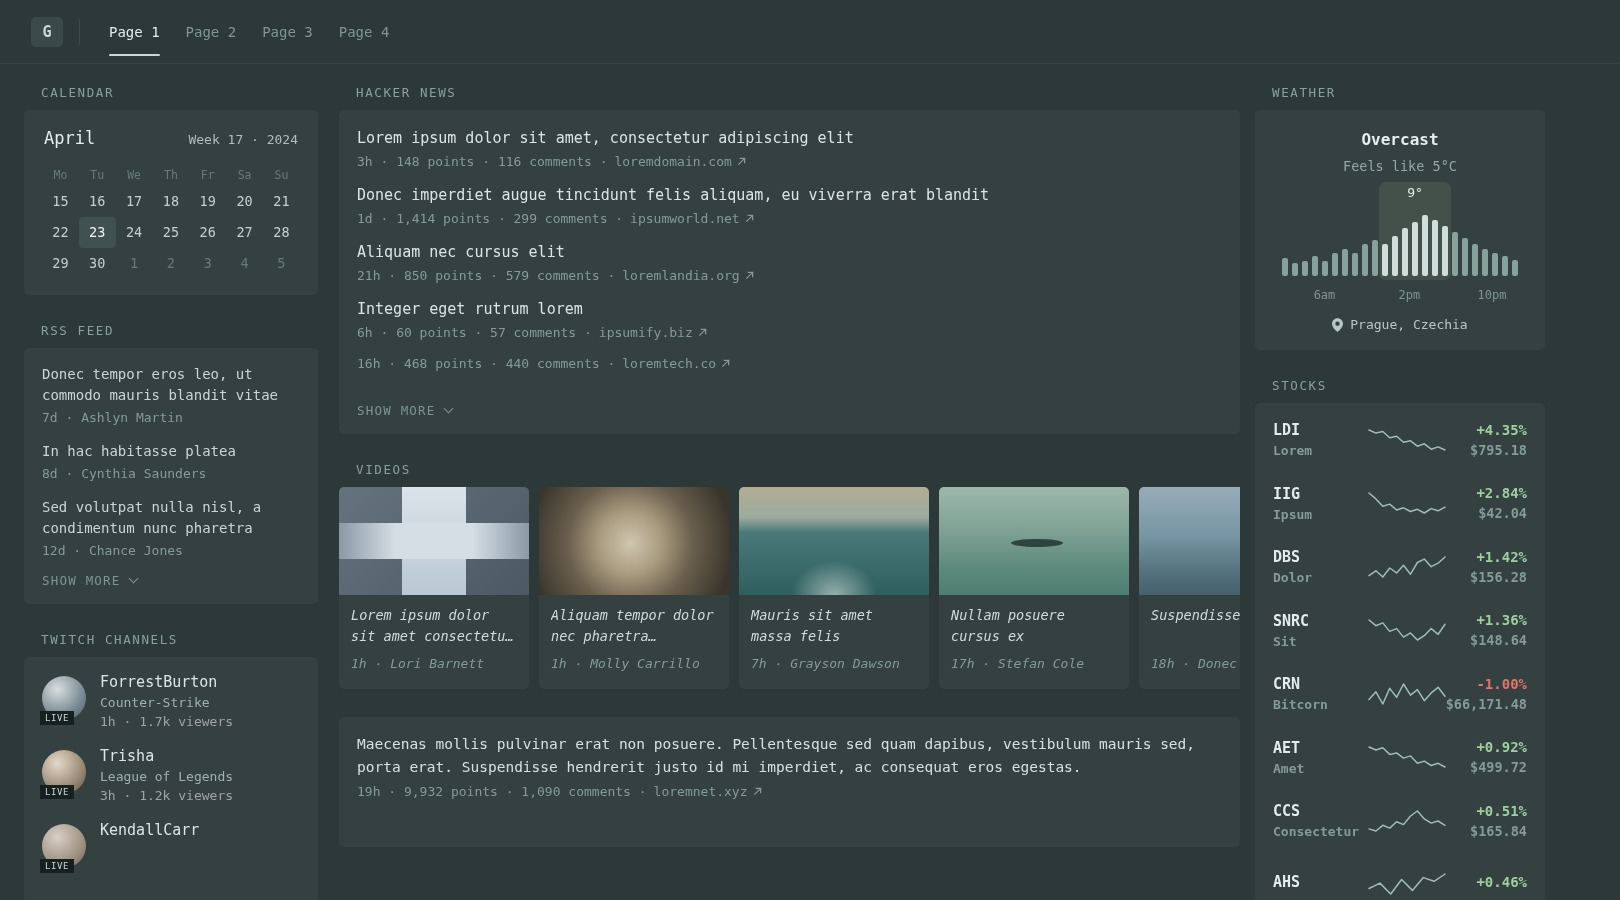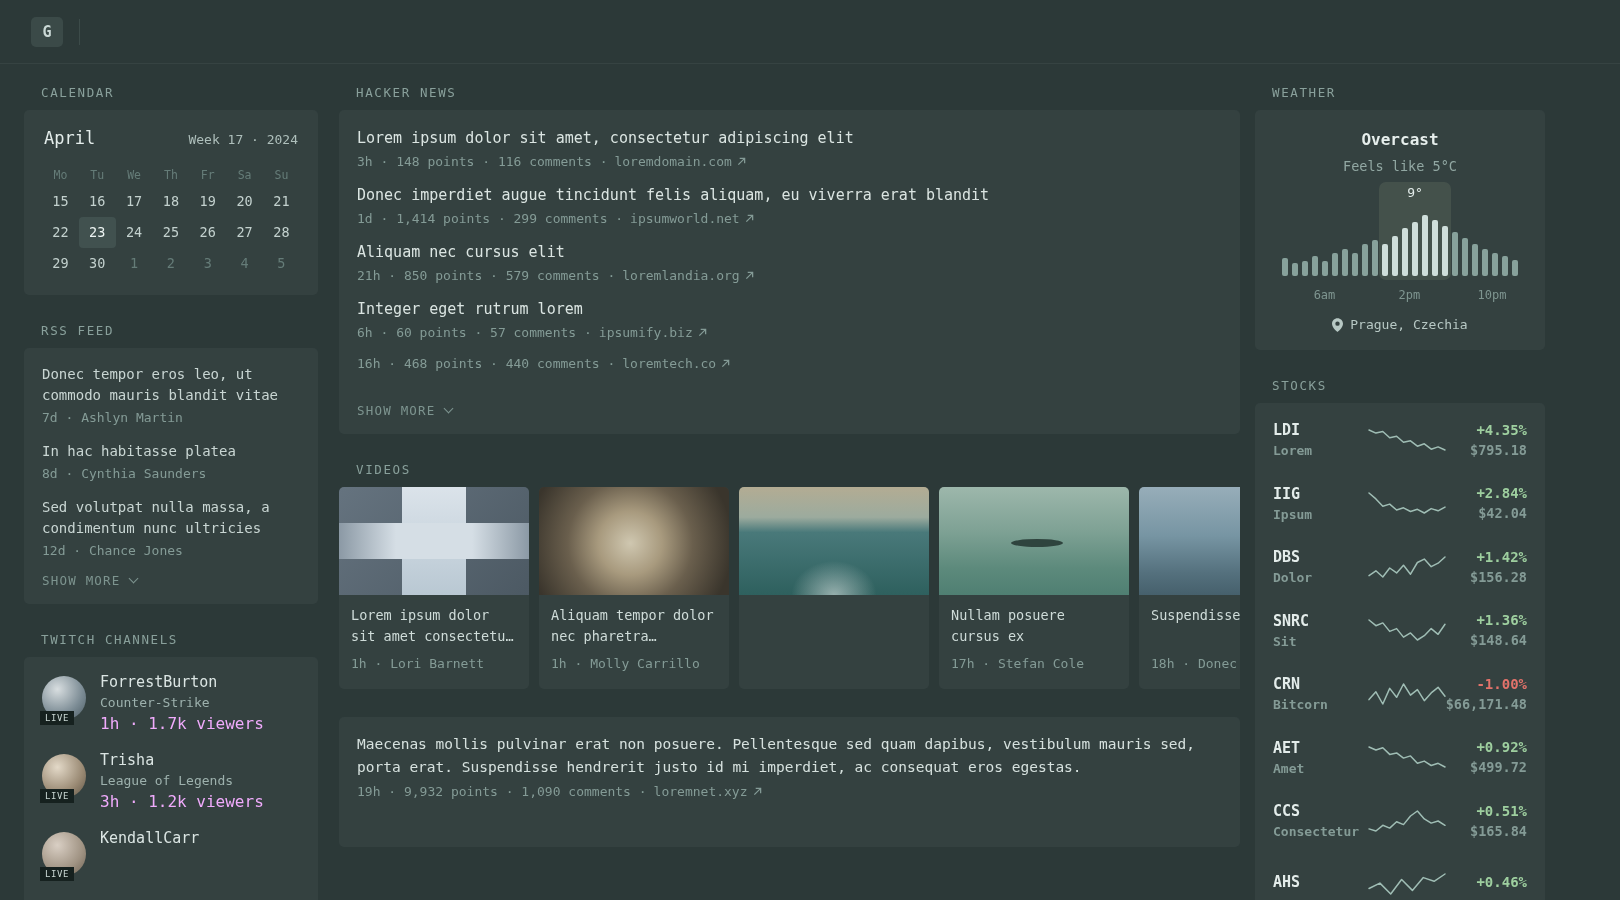--- a/index.html
+++ b/index.html
@@ -66,21 +66,21 @@
   .tw-avatar { width:44px; height:44px; border-radius:50%; }
   .av0 { background:radial-gradient(circle at 35% 30%, #d8dee0, #7b8b94 60%, #4a5a62); }
   .av1 { background:radial-gradient(circle at 35% 30%, #e3d9c8, #9a8a74 60%, #5c5244); }
   .av2 { background:radial-gradient(circle at 35% 30%, #d9cfc4, #a09383 60%, #6b6052); }
   .live-badge { position:absolute; left:-2px; bottom:-5px; background:#16211f;
                 color:#c9d7d3; font-size:9px; letter-spacing:.6px;
                 padding:2px 5px; border-radius:0; }
   .tw-info { margin-left:14px; }
   .tw-name { display:block; font-size:15px; color:#dbe5e3; }
   .tw-game { font-size:13px; color:#9db1ad; margin-top:4px; }
-  .tw-meta { font-size:16px; color:#f0abfc; margin-top:4px; }
+  .tw-meta { font-size:13px; color:#a3a3a3; margin-top:4px; }
 
   
   .hn-card { padding:18px 18px 16px; }
   .hn-item { margin-bottom:16px; }
   .hn-title { display:block; font-size:15px; color:#dbe5e2; line-height:21px; }
   .meta-line { display:flex; align-items:center; gap:7px; font-size:13px;
                color:#849b96; margin-top:5px; }
   .domain { display:inline-flex; align-items:center; gap:5px; color:#849b96; }
   .ext { flex:none; }
   .hn-card .show-more { margin-top:16px; }
@@ -98,21 +98,21 @@
       background:linear-gradient(90deg,#8b99a5,#d5dee5 30%,#d5dee5 70%,#8b99a5); }
   .thumb-0 { background:linear-gradient(135deg,#65737f,#4c5963); }
   .thumb-1 { background:radial-gradient(circle at 48% 52%, #cfc7b0 0%, #a89a7e 28%, #6a5f4d 55%, #3a352c 90%); }
   .thumb-2 { background:
       radial-gradient(ellipse 32% 45% at 50% 100%, rgba(235,240,238,.55), rgba(235,240,238,0) 70%),
       linear-gradient(180deg,#b3ac93 0%, #9cab9e 28%, #49797a 42%, #2e605e 100%); }
   .thumb-3 { background:linear-gradient(180deg,#9db7ab 0%,#7fa295 40%,#5d8a7c 75%,#4f7f72 100%); }
   .thumb-3::after { content:''; position:absolute; left:72px; top:52px; width:52px; height:8px;
       background:#2f443e; border-radius:50%; }
   .thumb-4 { background:linear-gradient(180deg,#97adb9 0%,#7795a3 45%,#54707d 80%,#46606c 100%); }
-  .vbody { padding:10px 12px; }
+  .vbody { padding:10px 12px;font-style:italic; }
   .vtitle { display:block; font-size:13.5px; line-height:21px; color:#cfdcd9;
             height:42px; overflow:hidden; }
   .vmeta { font-size:13px; color:#849b96; margin-top:9px; white-space:nowrap; }
 
   
   .sub-card { min-height:130px; }
   .sub-title { display:block; font-size:14.5px; line-height:23px; color:#d6e1de; }
 
   
   .weather-card { text-align:center; padding:20px 18px 18px; }
@@ -146,20 +146,26 @@
   .change.pos { color:#9ecf9f; }
   .change.neg { color:#e2726a; }
   .price { font-size:13.5px; color:#849b96; margin-top:4px; }
 </style>
 </head>
 <body>
 
 <header class="nav">
   <a class="logo">G</a>
   <div class="nav-sep"></div>
+  <nav class="tabs">
+    <a class="tab active">Page 1</a>
+    <a class="tab">Page 2</a>
+    <a class="tab">Page 3</a>
+    <a class="tab">Page 4</a>
+  </nav>
 </header>
 
 <div class="main">
 
   <div class="col-left">
 
     <section class="section">
       <h2 class="section-title">CALENDAR</h2>
       <div class="card">
         <div class="cal-head">
@@ -206,21 +212,21 @@
       <div class="card">
         <div class="feed-item">
           <a class="feed-title">Donec tempor eros leo, ut commodo mauris blandit vitae</a>
           <div class="feed-meta">7d · Ashlyn Martin</div>
         </div>
         <div class="feed-item">
           <a class="feed-title">In hac habitasse platea</a>
           <div class="feed-meta">8d · Cynthia Saunders</div>
         </div>
         <div class="feed-item">
-          <a class="feed-title">Sed volutpat nulla massa, a condimentum nunc ultricies</a>
+          <a class="feed-title">Sed volutpat nulla nisl, a condimentum nunc pharetra</a>
           <div class="feed-meta">12d · Chance Jones</div>
         </div>
         <button class="show-more">
           <span>SHOW MORE</span>
           <i class="chev"></i>
         </button>
       </div>
     </section>
 
     <section class="section">
@@ -356,20 +362,24 @@
         <article class="video-card">
           <div class="thumb thumb-1"></div>
           <div class="vbody">
             <a class="vtitle">Aliquam tempor dolor nec pharetra…</a>
             <div class="vmeta">1h · Molly Carrillo</div>
           </div>
         </article>
 
         <article class="video-card">
           <div class="thumb thumb-2"></div>
+          <div class="vbody">
+            <a class="vtitle">Mauris sit amet massa felis</a>
+            <div class="vmeta">7h · Grayson Dawson</div>
+          </div>
         </article>
 
         <article class="video-card">
           <div class="thumb thumb-3"></div>
           <div class="vbody">
             <a class="vtitle">Nullam posuere cursus ex</a>
             <div class="vmeta">17h · Stefan Cole</div>
           </div>
         </article>
 

